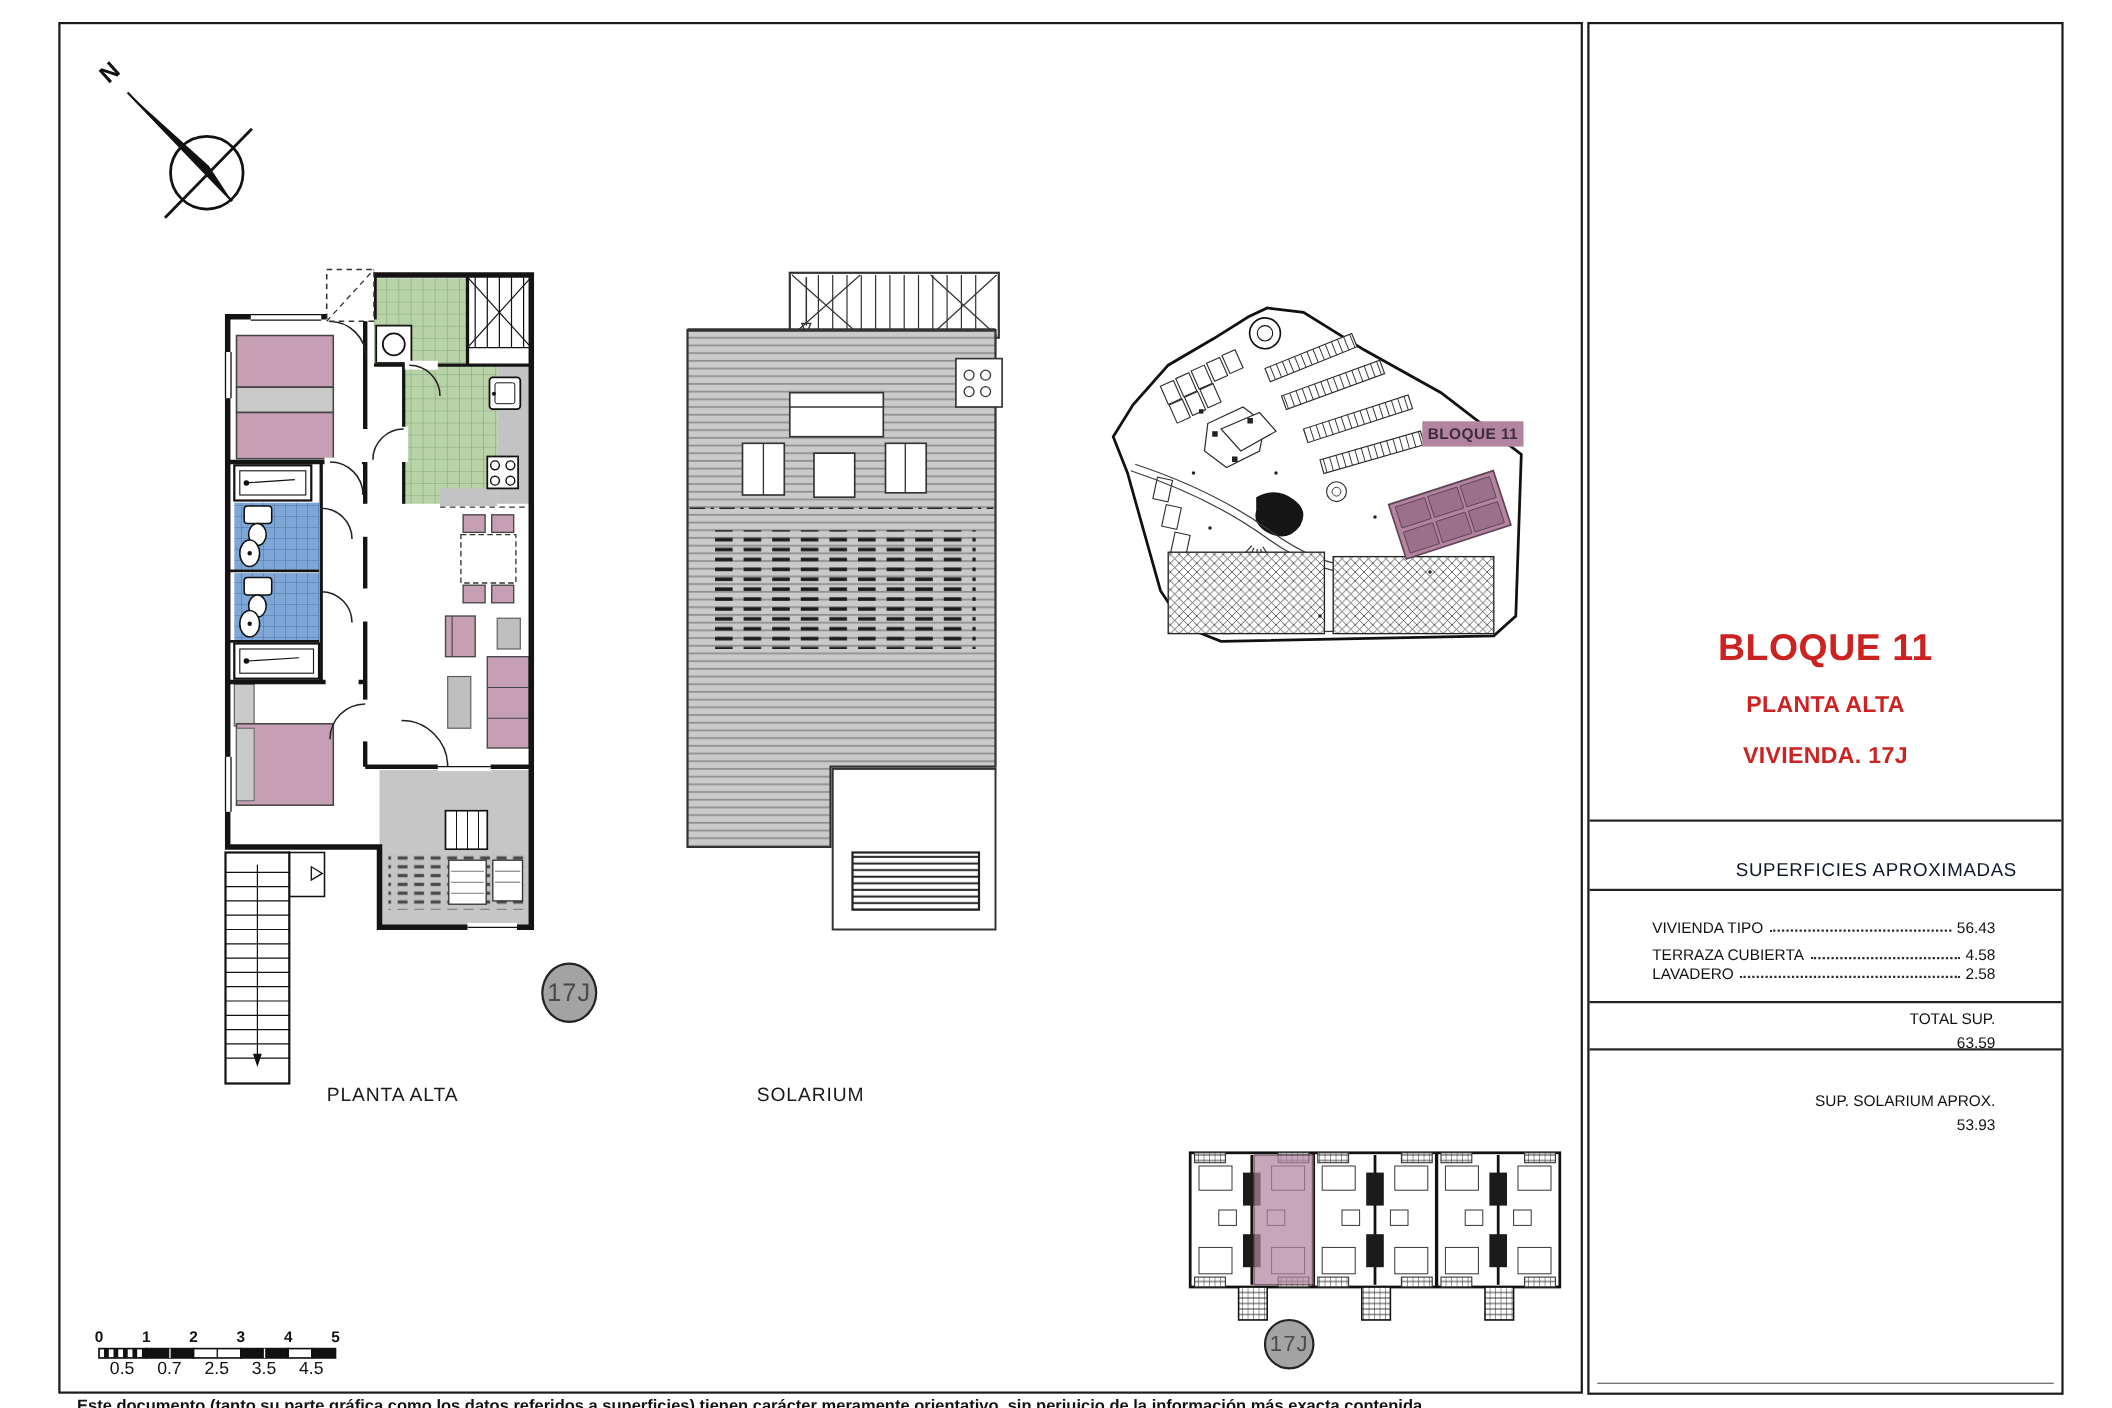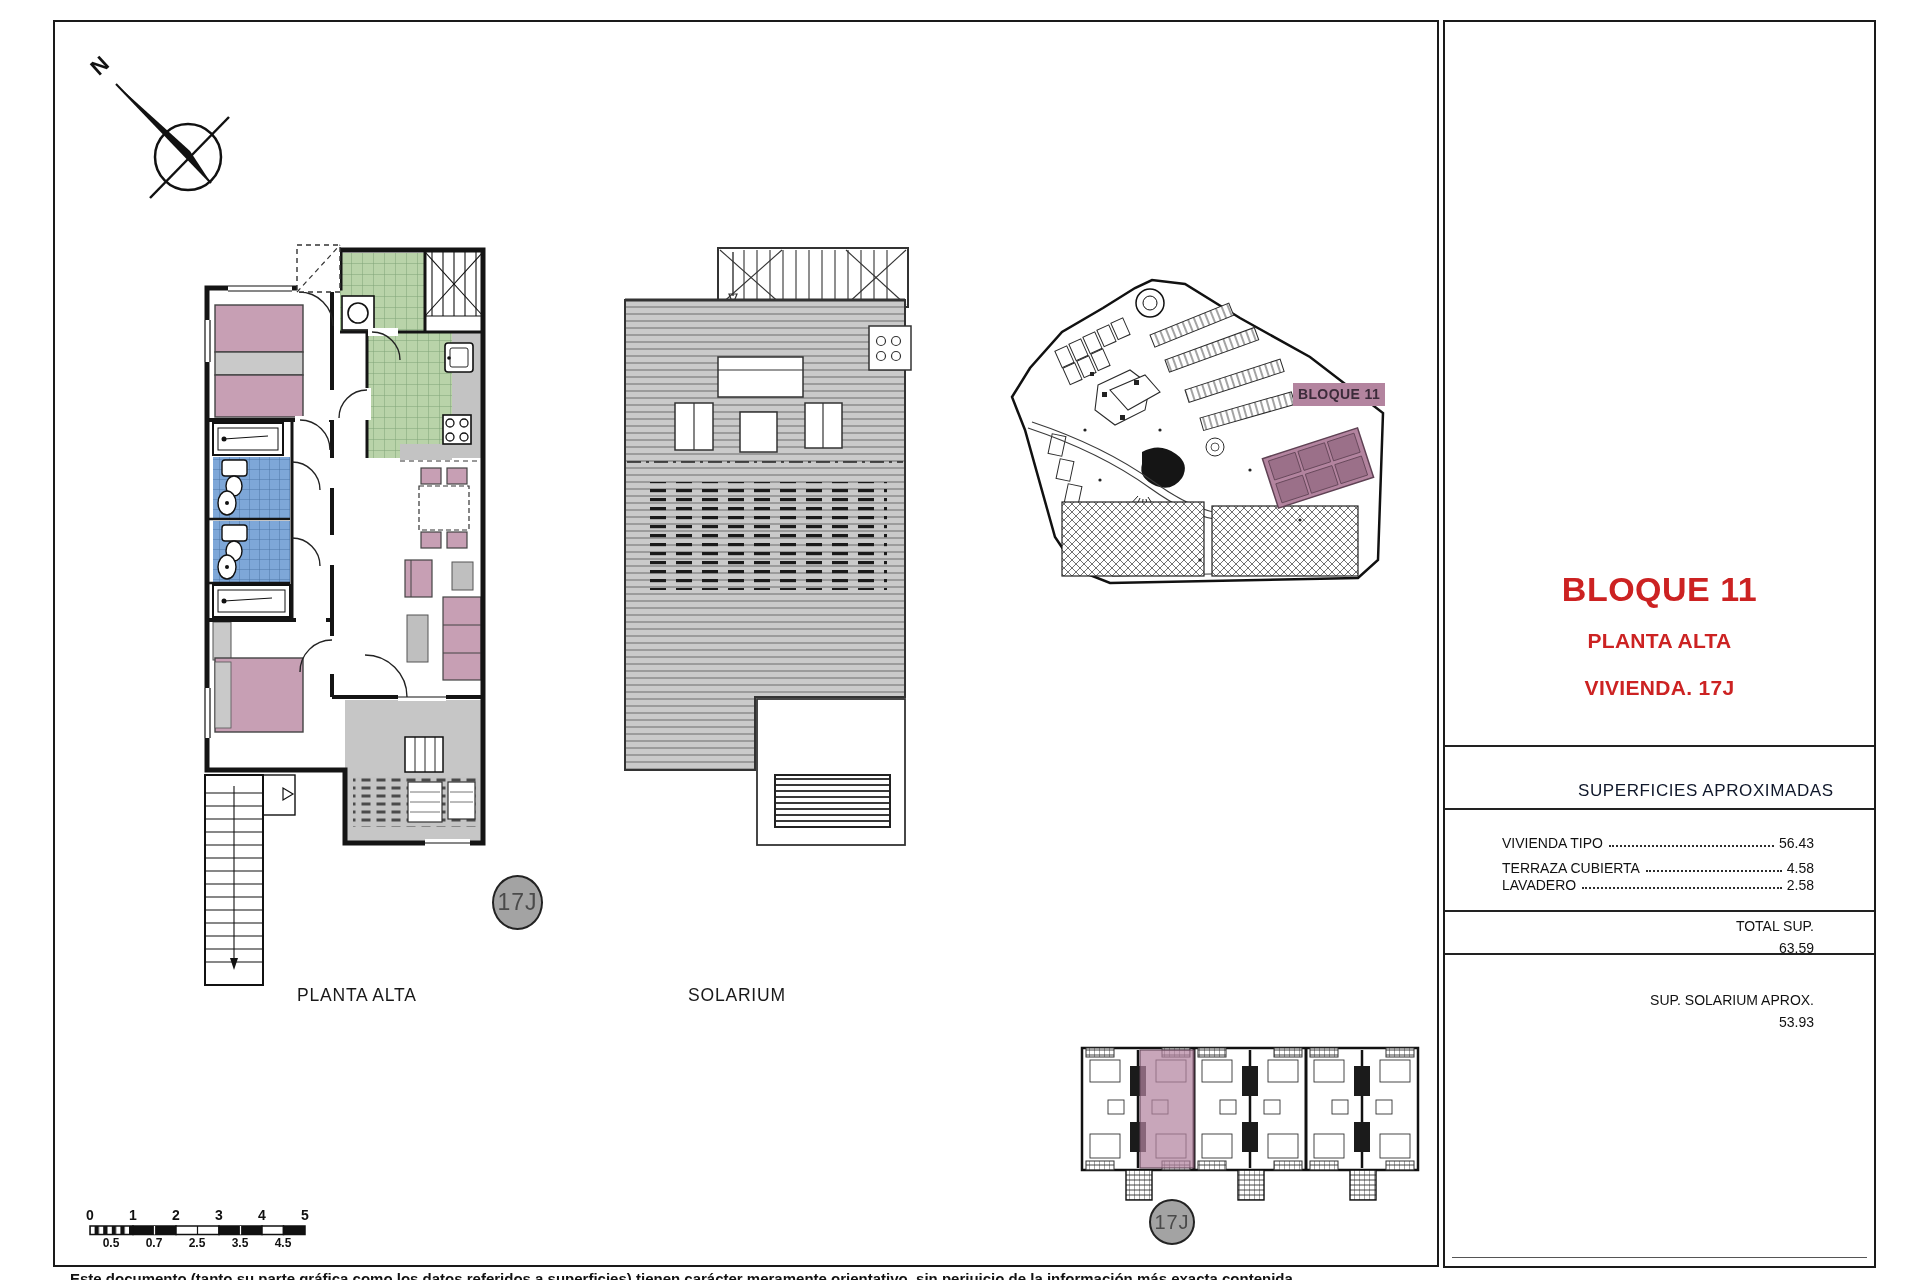--- a/index.html
+++ b/index.html
@@ -18,21 +18,21 @@
   .srow .dots{flex:1;border-bottom:2px dotted #2c2c2c;margin:0 5px 4px 6px;}
   .badge{border-radius:50%;border:2.5px solid #232323;background:#a3a3a3;color:#4a4a4a;
     display:flex;align-items:center;justify-content:center;font-weight:normal;}
   #badge-main{left:492px;top:875px;width:51px;height:55px;font-size:23px;letter-spacing:1px;}
   #badge-bottom{left:1149px;top:1199px;width:46px;height:46px;font-size:20px;letter-spacing:1px;}
   #site-block-label{left:1293px;top:383px;width:92px;height:23px;background:#b3849f;color:#3c2b3a;
     font-weight:bold;font-size:14px;text-align:center;line-height:23px;letter-spacing:.4px;}
   .plan-label{font-size:17.5px;letter-spacing:.8px;color:#191919;}
   #north-label{left:92px;top:53px;font-size:22px;font-weight:bold;transform:rotate(-42deg);}
   .tick{transform:translateX(-50%);font-weight:bold;font-size:14px;}
-  .tick-sm{transform:translateX(-50%);font-weight:bold;font-size:12px;}
+  .tick-sm{transform:translateX(-50%);font-weight:normal;font-size:16px;}
   #footer-note{left:70px;top:1270px;font-size:15px;font-weight:bold;white-space:nowrap;color:#111;}
 </style>
 </head>
 <body>
 
 <svg id="bg-svg" class="abs" viewBox="0 0 1920 1280">
   <defs>
     <pattern id="pGreen" width="11" height="11" patternUnits="userSpaceOnUse">
       <rect width="11" height="11" fill="#b9d3a9"></rect>
       <path d="M11 0 V11 H0" fill="none" stroke="#7fa377" stroke-width="1"></path>

